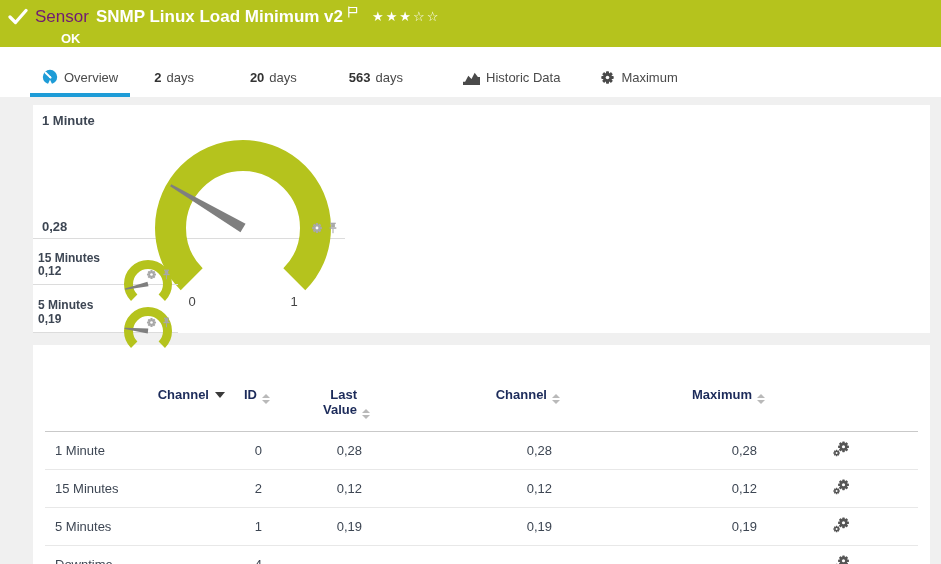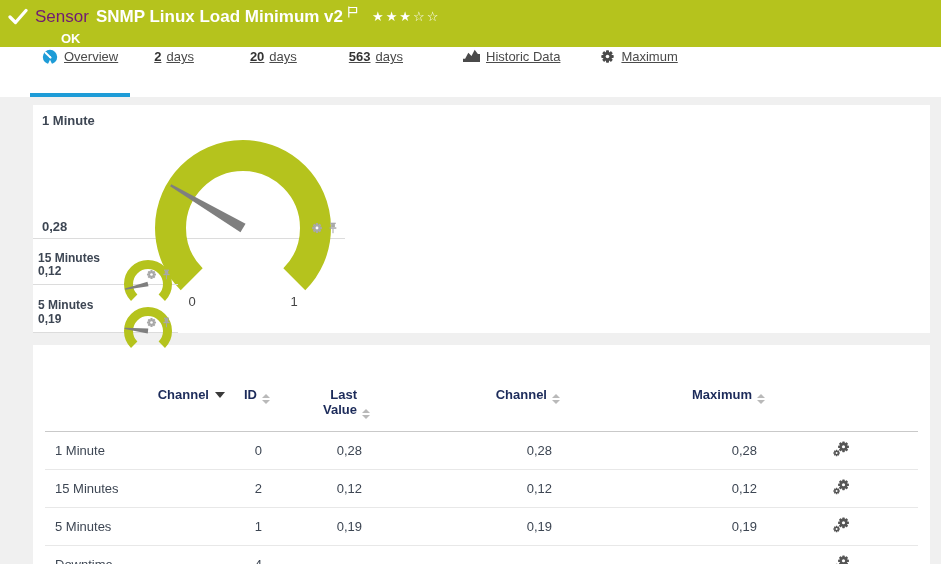--- a/index.html
+++ b/index.html
@@ -15,21 +15,21 @@
   .topbar{background:var(--green);height:47px;padding:5px 10px 0 8px;}
   .title-row{display:flex;align-items:center;height:24px;}
   .check{flex:0 0 auto;margin-right:7px;}
   .kind{font-size:17px;color:#701a75;margin-right:7px;}
   .sensor-name{font-size:17px;font-weight:bold;color:#fff;}
   .flagwrap{margin:-8px 0 0 5px;}
   .stars{margin-left:14px;color:#fff;font-size:13px;letter-spacing:2px;margin-top:-2px;}
   .status-line{font-size:13px;font-weight:bold;color:#fff;margin:2px 0 0 53px;}
   
   .tabbar{background:#fff;height:50px;display:flex;align-items:stretch;font-size:13px;color:#4a4a4a;}
-  .tab{display:flex;align-items:flex-start;padding:2px 12px;cursor:pointer;border-bottom:4px solid transparent;text-decoration:underline;}
+  .tab{display:flex;align-items:flex-end;padding:8px 12px;cursor:pointer;border-bottom:4px solid transparent;}
   .tab .ticon{margin-right:6px;flex:0 0 auto;color:#4a4a4a;}
   .tab.active{border-bottom-color:var(--blue);}
   .tab .num{font-weight:bold;color:#333;margin-right:5px;}
   .t1{margin-left:30px}.t2{margin-left:44px}.t3{margin-left:12px}.t4{margin-left:32px}
   .t5{margin-left:28px}.t6{margin-left:36px}.t7{margin-left:24px}.t8{margin-left:16px}
   
   .panel{background:#fff;margin:0 11px 0 33px;flex-direction:column;}
   .panel-gauges{margin-top:8px;height:228px;display:flex;align-items:flex-start;}
   .gcell-big{width:312px;height:220px;position:relative;border-bottom:1px solid #dcdcdc;}
   .gcell-label{position:absolute;top:8px;left:9px;font-size:13px;font-weight:bold;color:#3d4653;}

